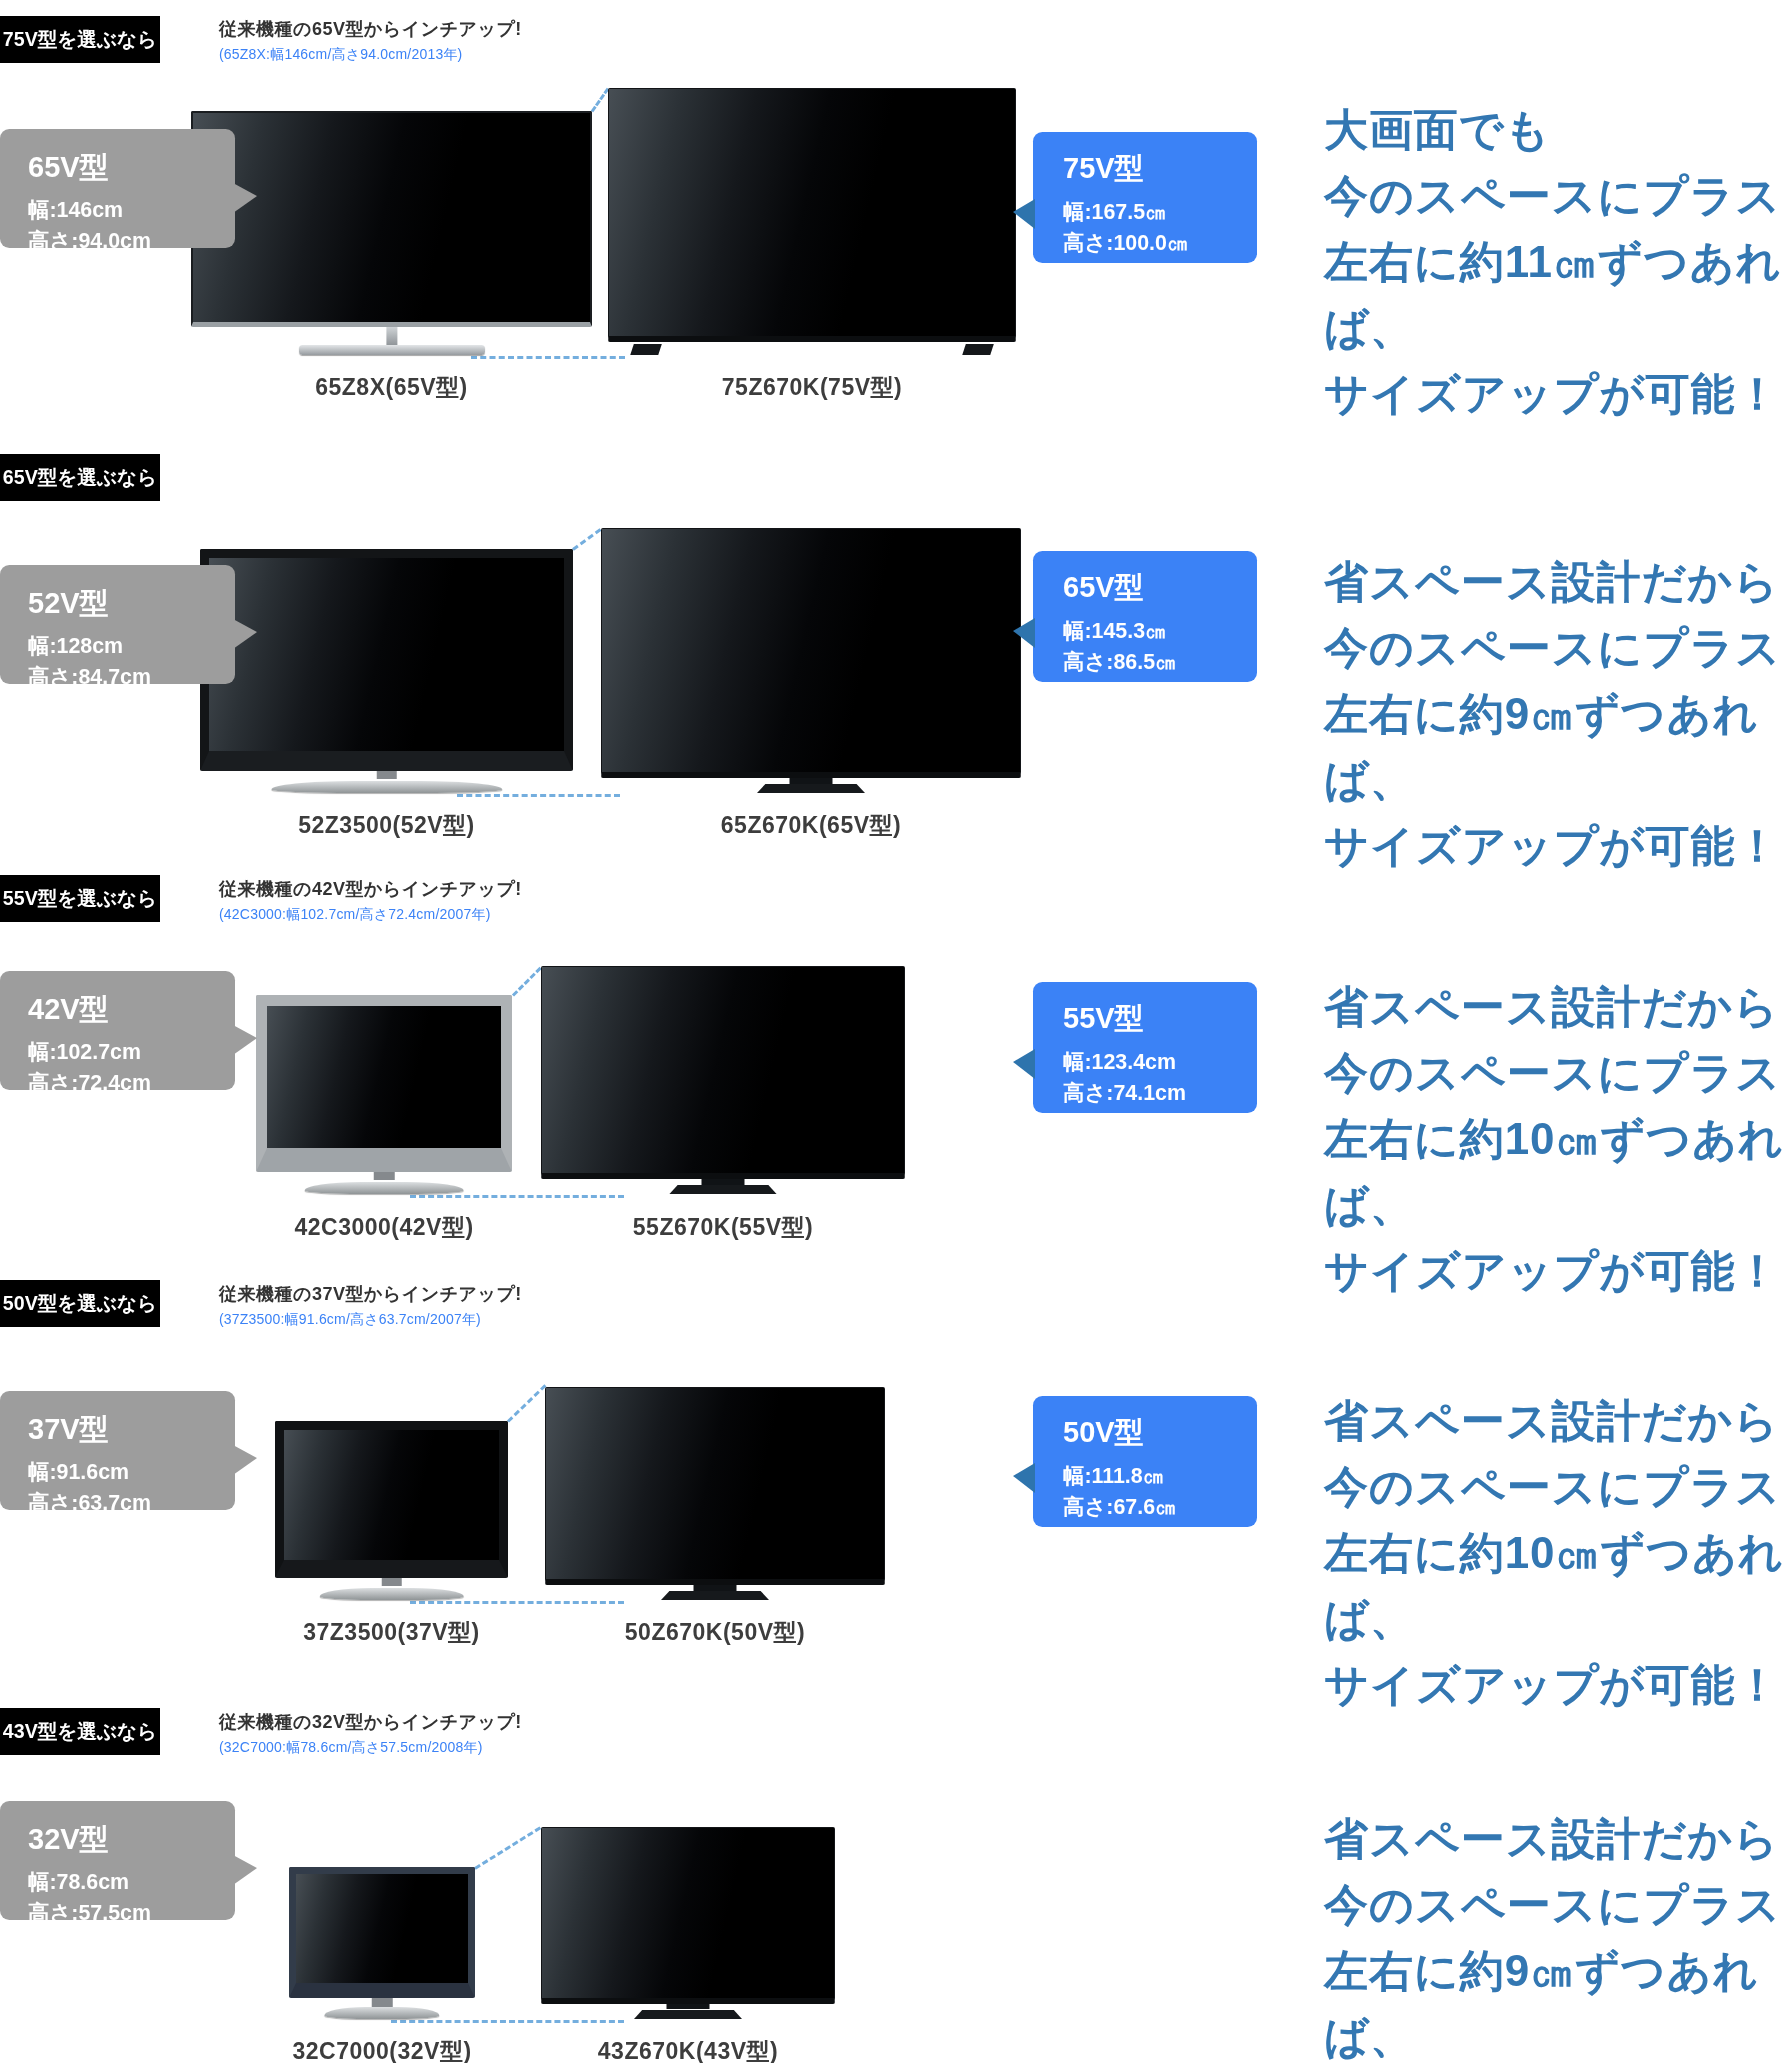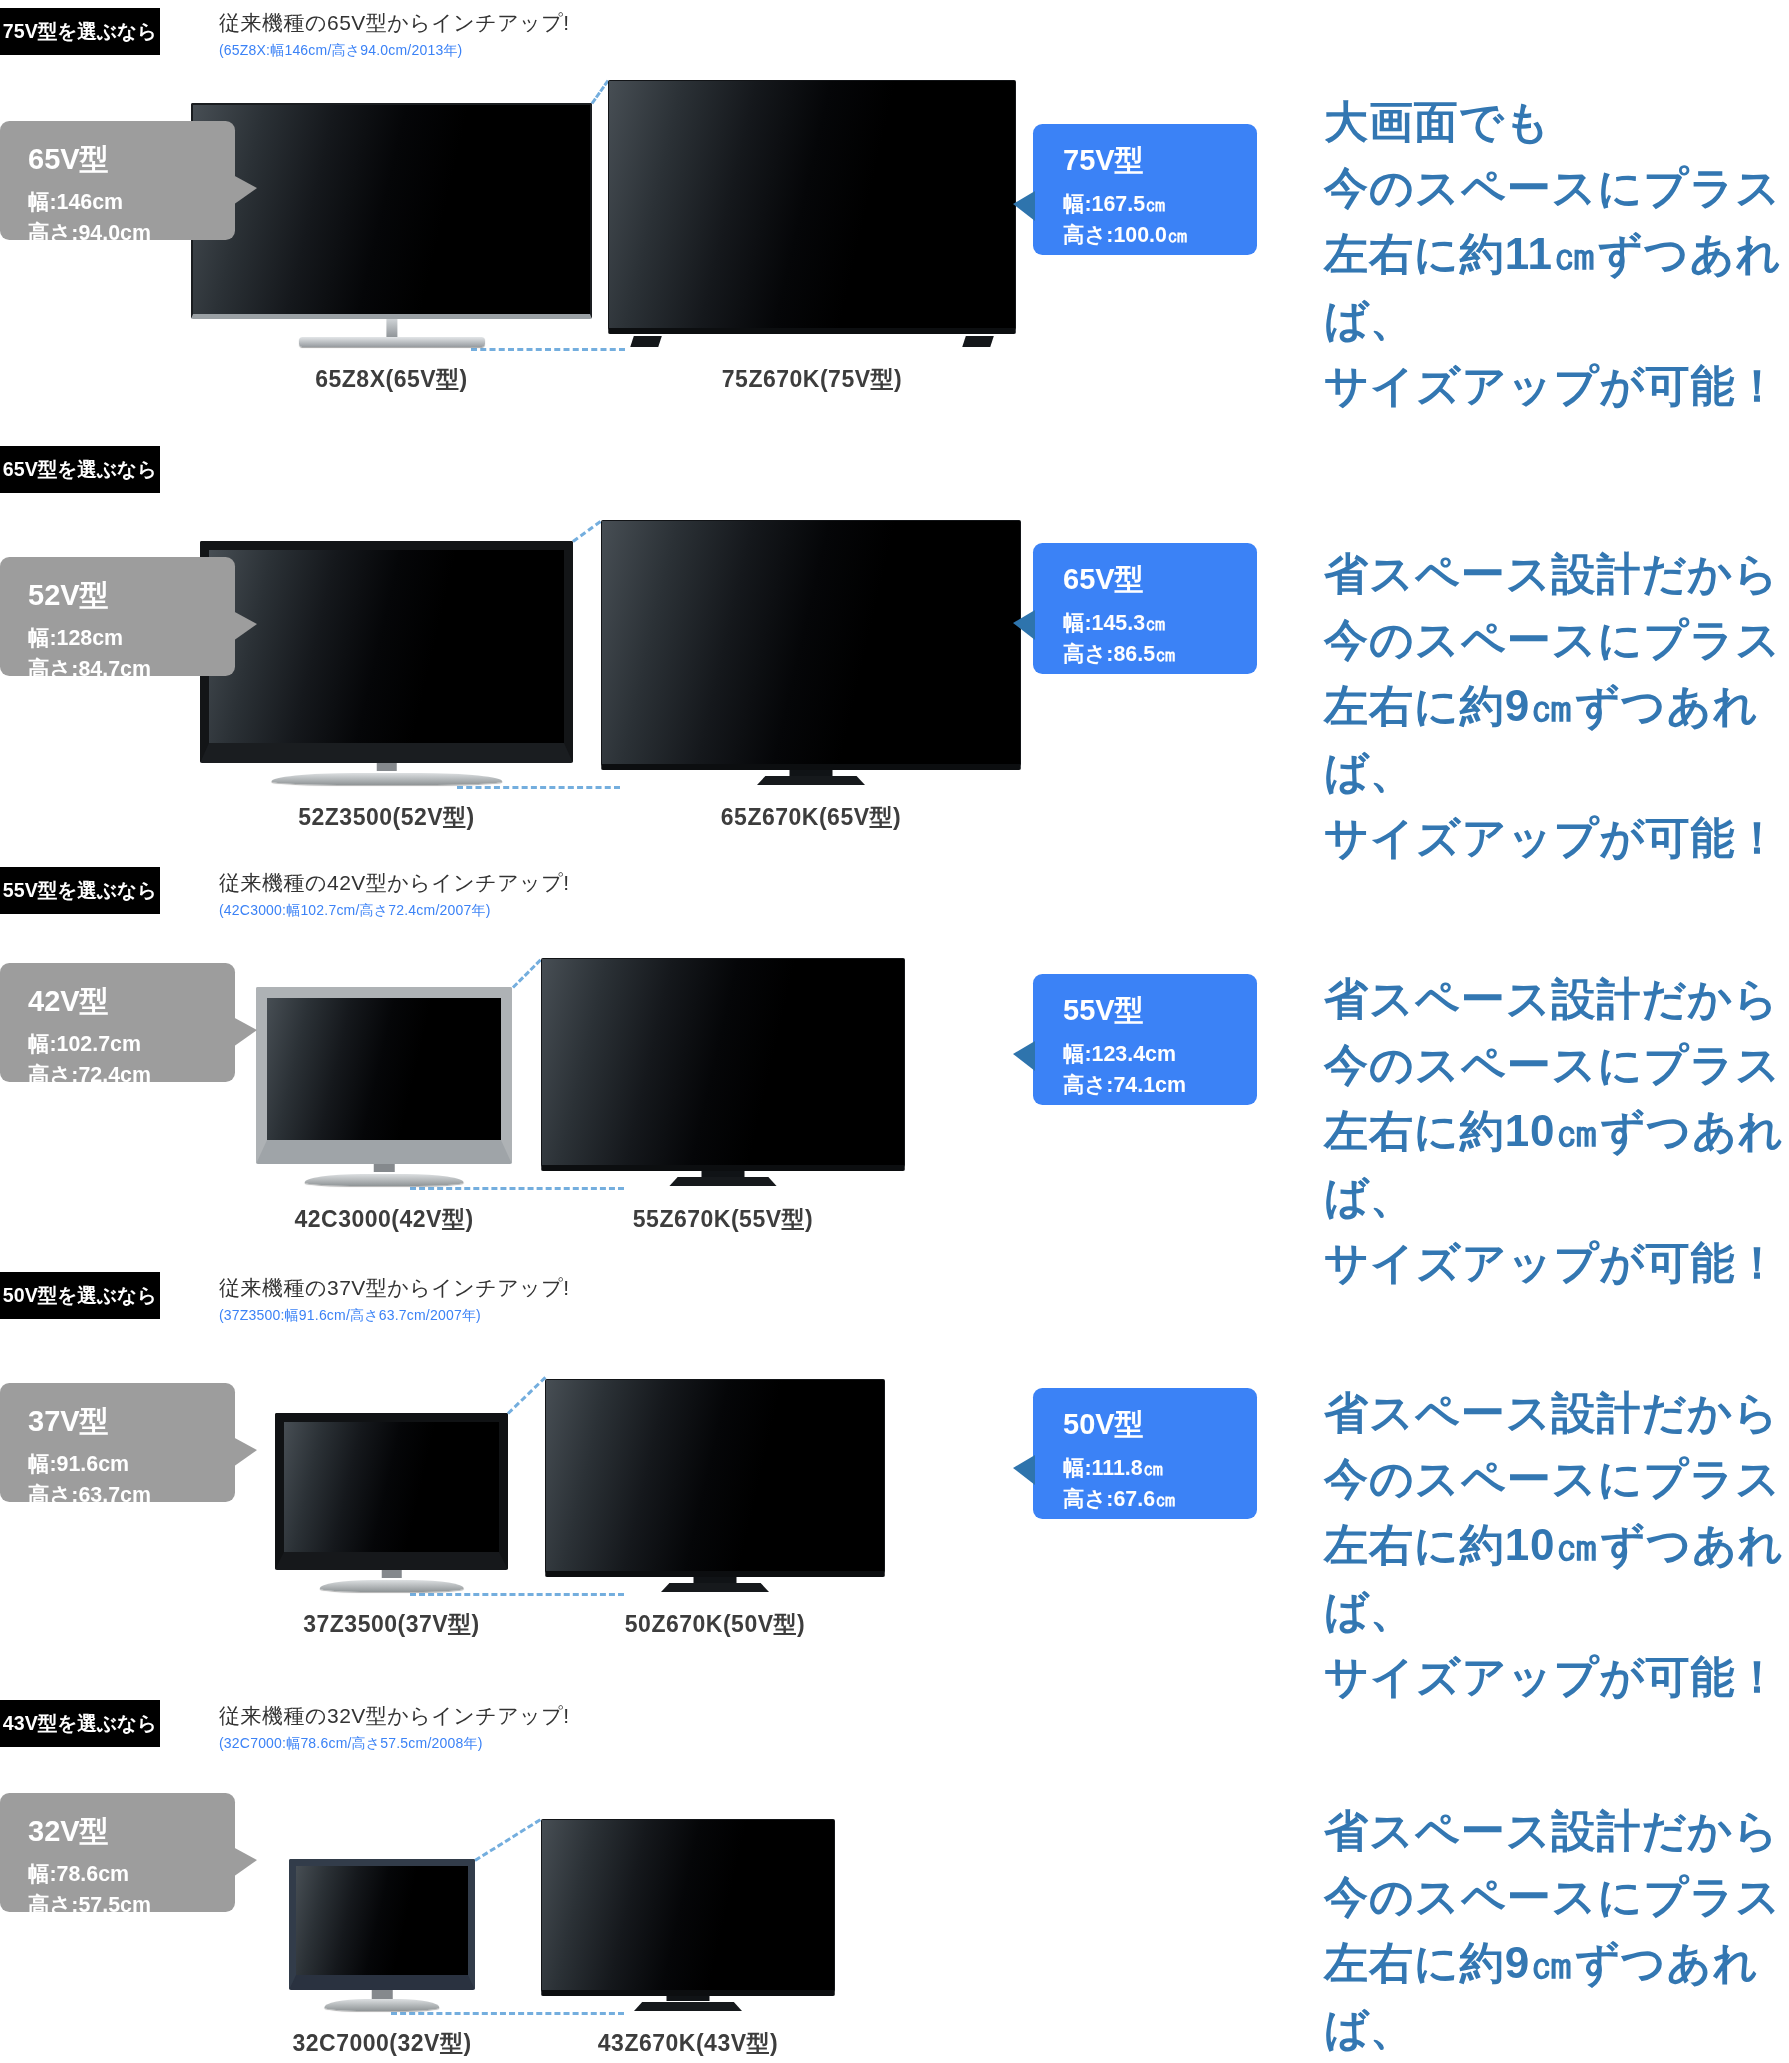--- a/index.html
+++ b/index.html
@@ -5,21 +5,21 @@
   html,body{margin:0;padding:0;background:#fff;}
   body{width:1790px;height:2063px;position:relative;overflow:hidden;
        font-family:"Liberation Sans","DejaVu Sans",sans-serif;}
   .sec{position:relative;width:1790px;}
 
   
   .tag{position:absolute;left:0;top:var(--tag-top);width:160px;height:47px;
        background:#000;color:#fff;font-weight:bold;font-size:19.6px;line-height:47px;
        text-align:center;letter-spacing:0;}
   .head{position:absolute;left:219px;top:calc(var(--tag-top) + 1.9px);}
-  .title{font-size:21px;font-weight:normal;color:#333;letter-spacing:0.5px;}
+  .title{font-size:18px;font-weight:bold;color:#333;letter-spacing:0.5px;}
   .subtitle{font-size:14px;color:#3b82f6;margin-top:4.7px;letter-spacing:0.2px;}
 
   
   .callout{position:absolute;border-radius:9.3px;color:#fff;z-index:5;}
   .callout .co-size{font-size:29px;font-weight:bold;margin-bottom:7.5px;}
   .callout .co-dim{font-size:21.4px;font-weight:bold;line-height:1.45;}
   .callout.gray{left:0;top:var(--co-gray-top);width:235px;height:119px;
                 background:#9d9d9d;padding:18.6px 0 0 28px;box-sizing:border-box;}
   .callout.blue{left:1033px;top:var(--co-blue-top);width:224px;height:131px;
                 background:#3b82f6;padding:17px 0 0 30px;box-sizing:border-box;}
@@ -84,21 +84,21 @@
   .dash-d{top:var(--diag-top);left:var(--diag-left);width:var(--diag-len);
           transform:rotate(var(--diag-ang));transform-origin:0 50%;}
 
   
   .model{position:absolute;bottom:5.6px;font-size:23px;font-weight:bold;color:#3d3d3d;
          text-align:center;letter-spacing:0.5px;}
   .m-old{left:var(--old-left);width:var(--old-w);}
   .m-new{left:var(--new-left);width:var(--new-w);}
 
   
-  .s1{height:438px;--tag-top:7.5px;--co-gray-top:121px;--co-blue-top:124px;--benefit-top:89px;
+  .s1{height:438px;margin-top:8px;--tag-top:7.5px;--co-gray-top:121px;--co-blue-top:124px;--benefit-top:89px;
       --stage-bottom:37px;--old-left:14px;--old-w:401px;--old-sh:216px;
       --new-left:431px;--new-w:408px;--new-sh:254px;
       --diag-left:415px;--diag-top:93px;--diag-len:28px;--diag-ang:-55deg;
       --dash-left:294px;--dash-w:154px;}
   .s2{height:429px;--tag-top:7.5px;--co-gray-top:119px;--co-blue-top:105px;--benefit-top:103px;
       --stage-bottom:28px;--old-left:23px;--old-w:373px;--old-sh:222px;
       --new-left:424px;--new-w:420px;--new-sh:250px;
       --diag-left:396px;--diag-top:93px;--diag-len:34px;--diag-ang:-36deg;
       --dash-left:280px;--dash-w:163px;}
   .s3{height:392px;--tag-top:0px;--co-gray-top:96px;--co-blue-top:107px;--benefit-top:99px;

